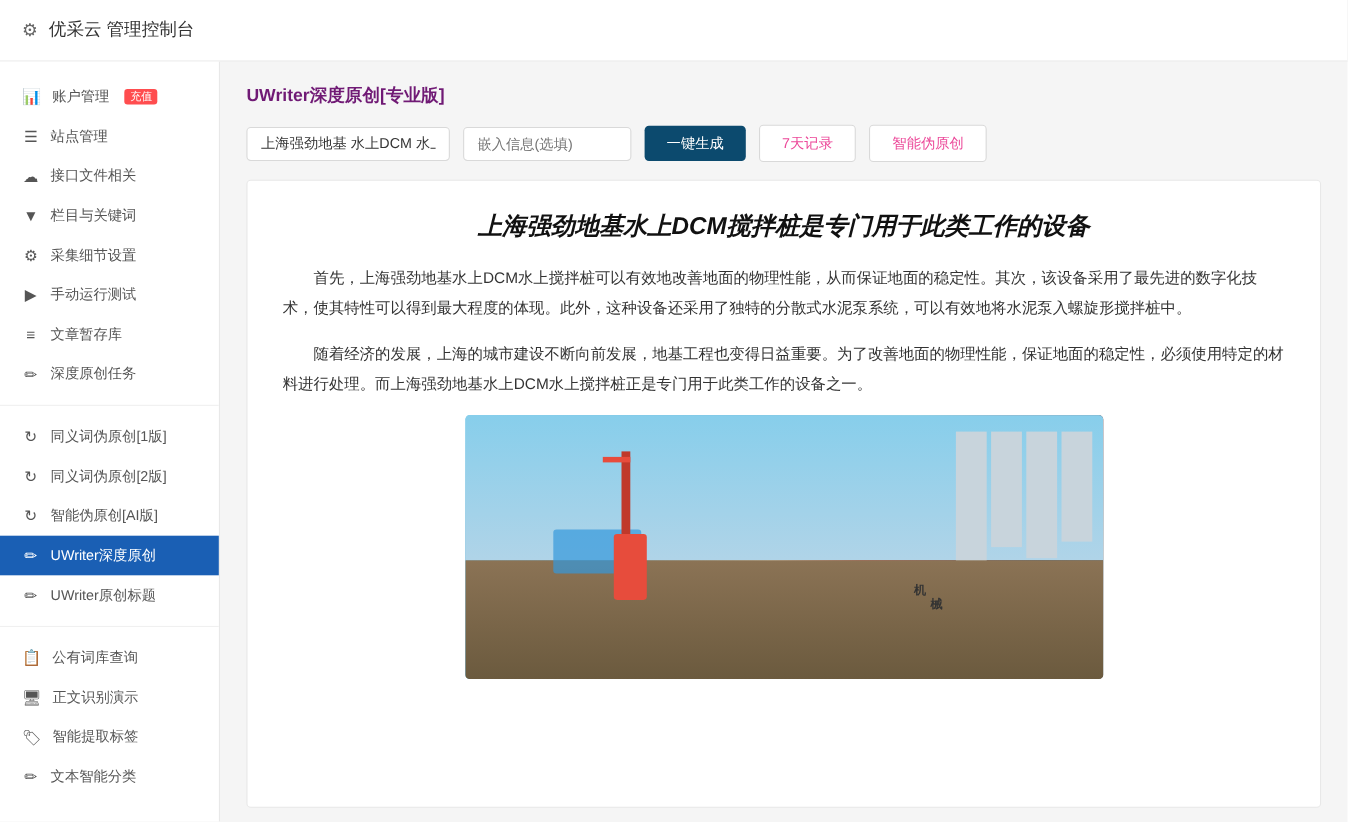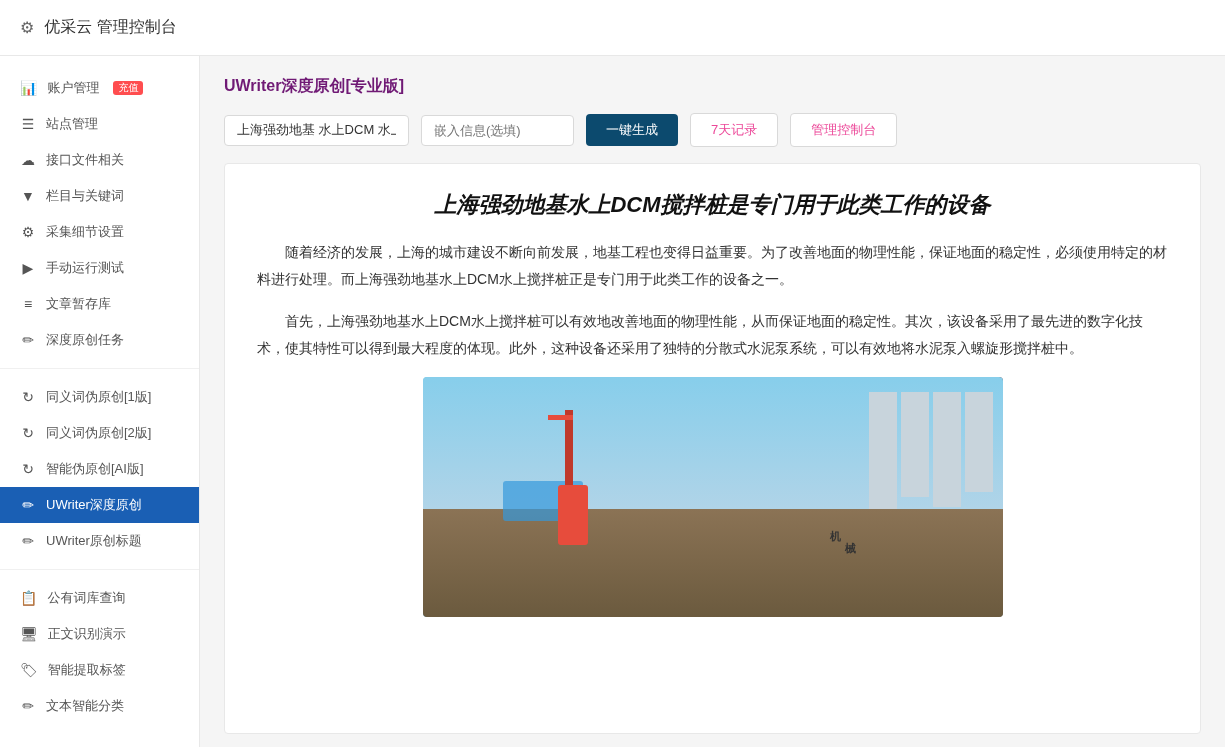--- a/index.html
+++ b/index.html
@@ -333,27 +333,27 @@
   </nav>
 
   <div class="main">
     <div class="page-title">UWriter深度原创[专业版]</div>
 
     <div class="toolbar">
       <input class="input-field keywords" type="text" value="上海强劲地基 水上DCM 水上搅" style="">
       <input class="input-field embed" type="text" placeholder="嵌入信息(选填)" style="">
       <button class="btn btn-primary">一键生成</button>
       <button class="btn btn-default">7天记录</button>
-      <button class="btn btn-default">管理控制台</button>
+      <button class="btn btn-default">智能伪原创</button>
     </div>
 
     <div class="content-box">
       <div class="article-title">上海强劲地基水上DCM搅拌桩是专门用于此类工作的设备</div>
+      <p class="article-para">首先，上海强劲地基水上DCM水上搅拌桩可以有效地改善地面的物理性能，从而保证地面的稳定性。其次，该设备采用了最先进的数字化技术，使其特性可以得到最大程度的体现。此外，这种设备还采用了独特的分散式水泥泵系统，可以有效地将水泥泵入螺旋形搅拌桩中。</p>
       <p class="article-para">随着经济的发展，上海的城市建设不断向前发展，地基工程也变得日益重要。为了改善地面的物理性能，保证地面的稳定性，必须使用特定的材料进行处理。而上海强劲地基水上DCM水上搅拌桩正是专门用于此类工作的设备之一。</p>
-      <p class="article-para">首先，上海强劲地基水上DCM水上搅拌桩可以有效地改善地面的物理性能，从而保证地面的稳定性。其次，该设备采用了最先进的数字化技术，使其特性可以得到最大程度的体现。此外，这种设备还采用了独特的分散式水泥泵系统，可以有效地将水泥泵入螺旋形搅拌桩中。</p>
 
       <div class="article-image">
         <div class="img-sky"></div>
         <div class="img-buildings">
           <div class="img-building img-b1"></div>
           <div class="img-building img-b2"></div>
           <div class="img-building img-b3"></div>
           <div class="img-building img-b4"></div>
         </div>
         <div class="img-ground"></div>

